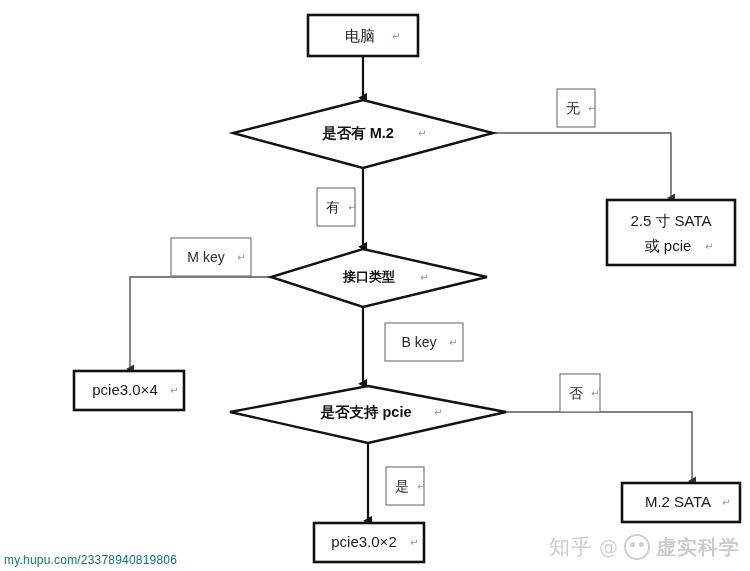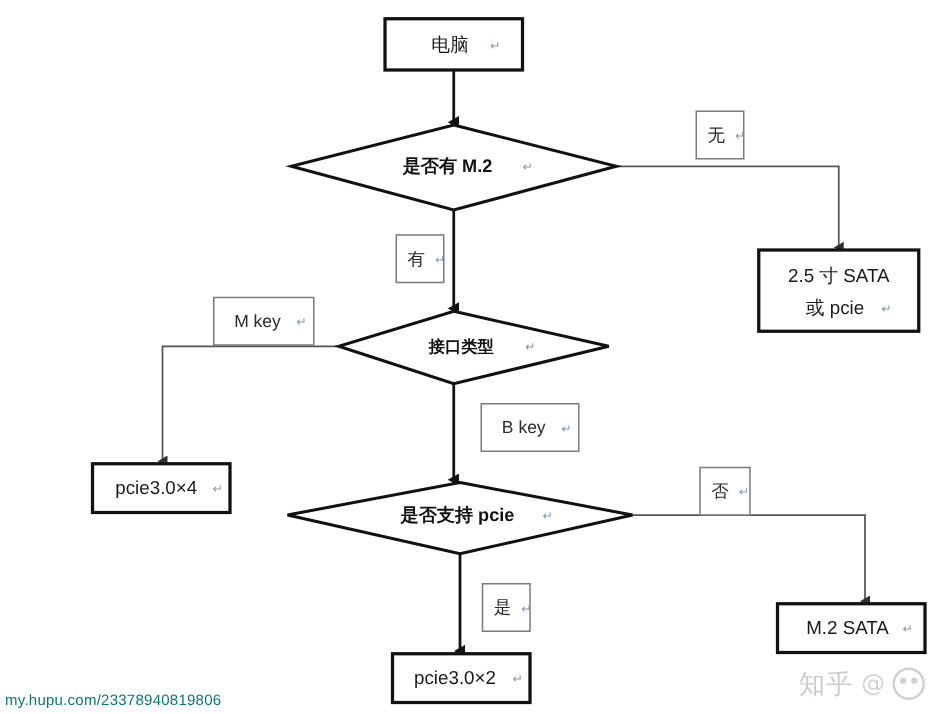--- a/index.html
+++ b/index.html
@@ -253,13 +253,14 @@
     <text class="pilcrow" x="410" y="546">↵</text>
   </g>
 </svg>
 
 <div class="watermark-url">my.hupu.com/23378940819806</div>
 
 <div class="watermark-zhihu">
   <span class="wm-zhihu-text">知乎</span>
   <span class="wm-at">@</span>
   <span class="wm-logo"></span>
+  <span class="wm-handle">虚实科学</span>
 </div>
 
 </body></html>

